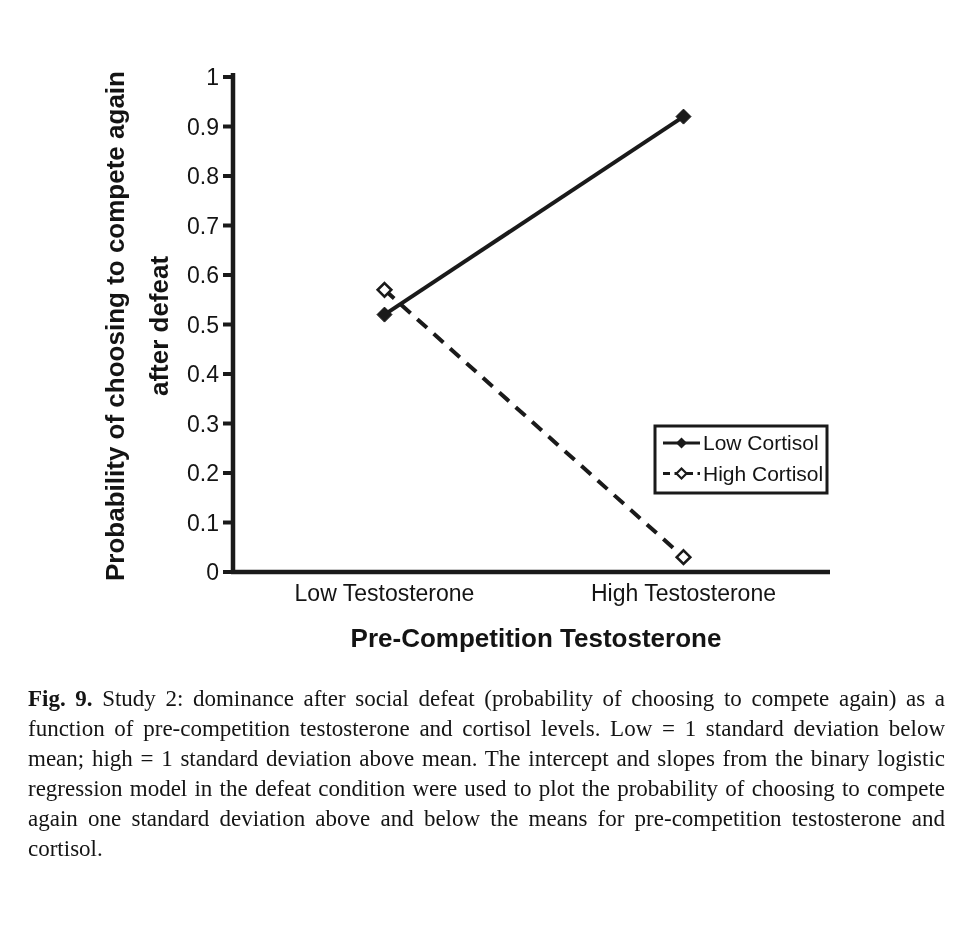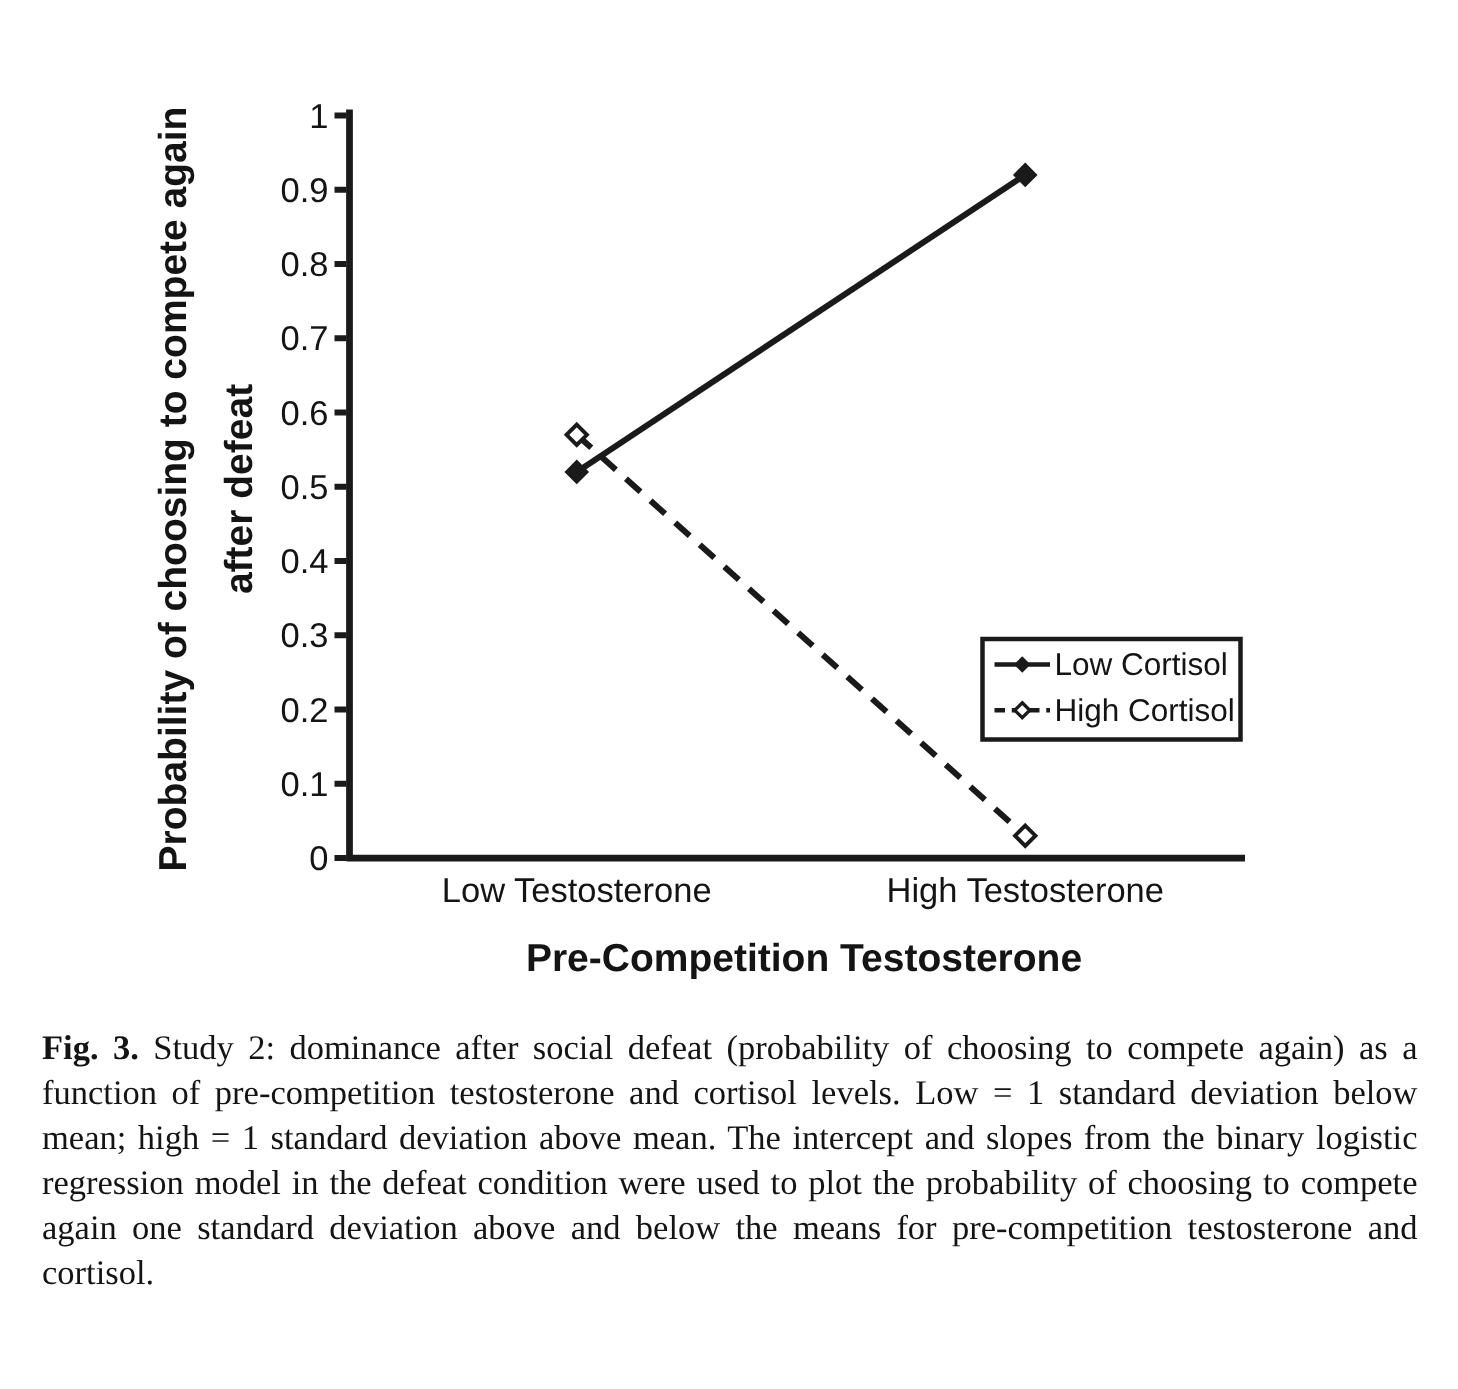--- a/index.html
+++ b/index.html
@@ -67,16 +67,16 @@
       <text x="168" y="326" text-anchor="middle" class="axis-title" transform="rotate(-90 168 326)">after defeat</text>
       <rect x="655" y="426" width="172" height="67" fill="#ffffff" stroke="#1a1a1a" stroke-width="3"></rect>
       <line x1="663" y1="443" x2="700" y2="443" stroke="#1a1a1a" stroke-width="3"></line>
       <path d="M 681.5 437.5 L 687 443 L 681.5 448.5 L 676 443 Z" fill="#1a1a1a"></path>
       <text x="703" y="450" class="legend-label">Low Cortisol</text>
       <line x1="663" y1="473.5" x2="700" y2="473.5" stroke="#1a1a1a" stroke-width="3" stroke-dasharray="7 4.5"></line>
       <path d="M 681.5 468.5 L 686.5 473.5 L 681.5 478.5 L 676.5 473.5 Z" fill="#ffffff" stroke="#1a1a1a" stroke-width="2.2"></path>
       <text x="703" y="480.5" class="legend-label">High Cortisol</text>
     </svg>
   <div class="caption">
-    <b>Fig. 3.</b>
+    <b>Fig. 9.</b>
     <span>Study 2: dominance after social defeat (probability of choosing to compete again) as a function of pre-competition testosterone and cortisol levels. Low = 1 standard deviation below mean; high = 1 standard deviation above mean. The intercept and slopes from the binary logistic regression model in the defeat condition were used to plot the probability of choosing to compete again one standard deviation above and below the means for pre-competition testosterone and cortisol.</span>
   </div>
 </div>
 
 </body></html>

